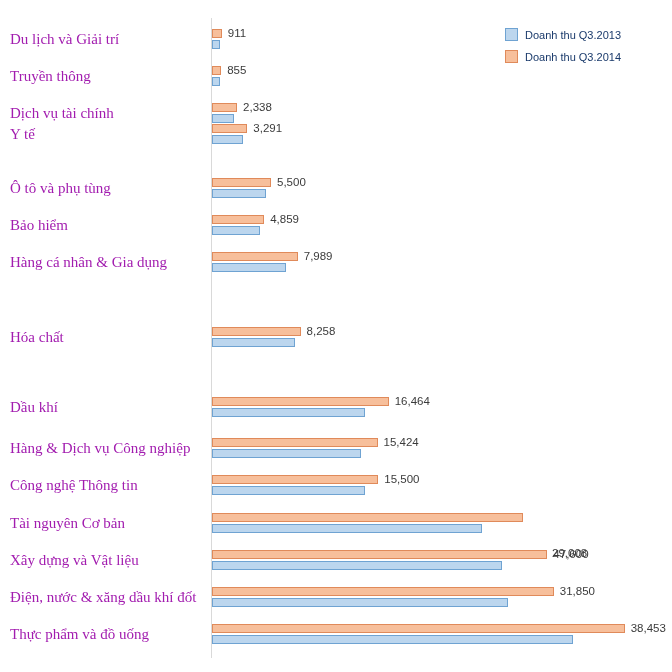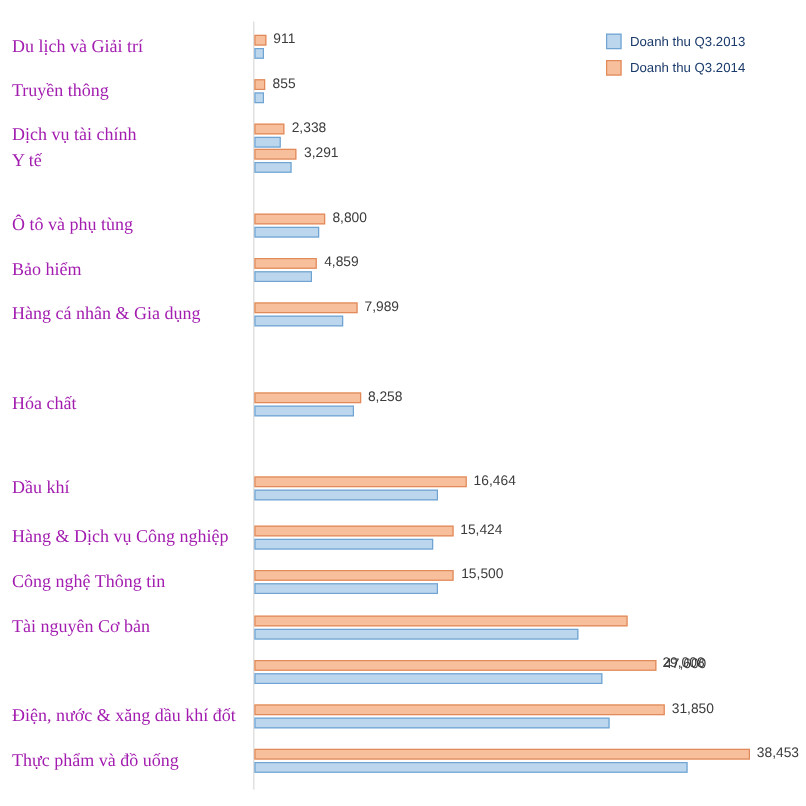--- a/index.html
+++ b/index.html
@@ -139,21 +139,21 @@
           <div class="bar b2013" style="width: 31.122px;"></div>
         </div>
         <div class="value" style="left: 253.318px;">3,291</div>
       </div>
       <div class="cat-row" style="top: 177.8px; height: 24px;">
         <div class="cat-label" style="top: 2px;">Ô tô và phụ tùng</div>
         <div class="bars">
           <div class="bar b2014" style="width: 59.0244px;"></div>
           <div class="bar b2013" style="width: 53.6585px;"></div>
         </div>
-        <div class="value" style="left: 277.024px;">8,800</div>
+        <div class="value" style="left: 277.024px;">5,500</div>
       </div>
       <div class="cat-row" style="top: 215px; height: 24px;">
         <div class="cat-label" style="top: 2px;">Bảo hiểm</div>
         <div class="bars">
           <div class="bar b2014" style="width: 52.1454px;"></div>
           <div class="bar b2013" style="width: 48.2927px;"></div>
         </div>
         <div class="value" style="left: 270.145px;">4,859</div>
       </div>
       <div class="cat-row" style="top: 252.2px; height: 24px;">
@@ -198,20 +198,21 @@
       </div>
       <div class="cat-row" style="top: 512.6px; height: 24px;">
         <div class="cat-label" style="top: 2px;">Tài nguyên Cơ bản</div>
         <div class="bars">
           <div class="bar b2014" style="width: 311.305px;"></div>
           <div class="bar b2013" style="width: 270.439px;"></div>
         </div>
         <div class="value" style="left: 552px; margin-top: 36px;">29,008</div>
       </div>
       <div class="cat-row" style="top: 549.8px; height: 24px;">
+        <div class="cat-label" style="top: 2px;">Xây dựng và Vật liệu</div>
         <div class="bars">
           <div class="bar b2014" style="width: 335.366px;"></div>
           <div class="bar b2013" style="width: 289.756px;"></div>
         </div>
         <div class="value" style="left: 553.366px;">47,600</div>
       </div>
       <div class="cat-row" style="top: 587px; height: 24px;">
         <div class="cat-label" style="top: 2px;">Điện, nước &amp; xăng dầu khí đốt</div>
         <div class="bars">
           <div class="bar b2014" style="width: 341.805px;"></div>

